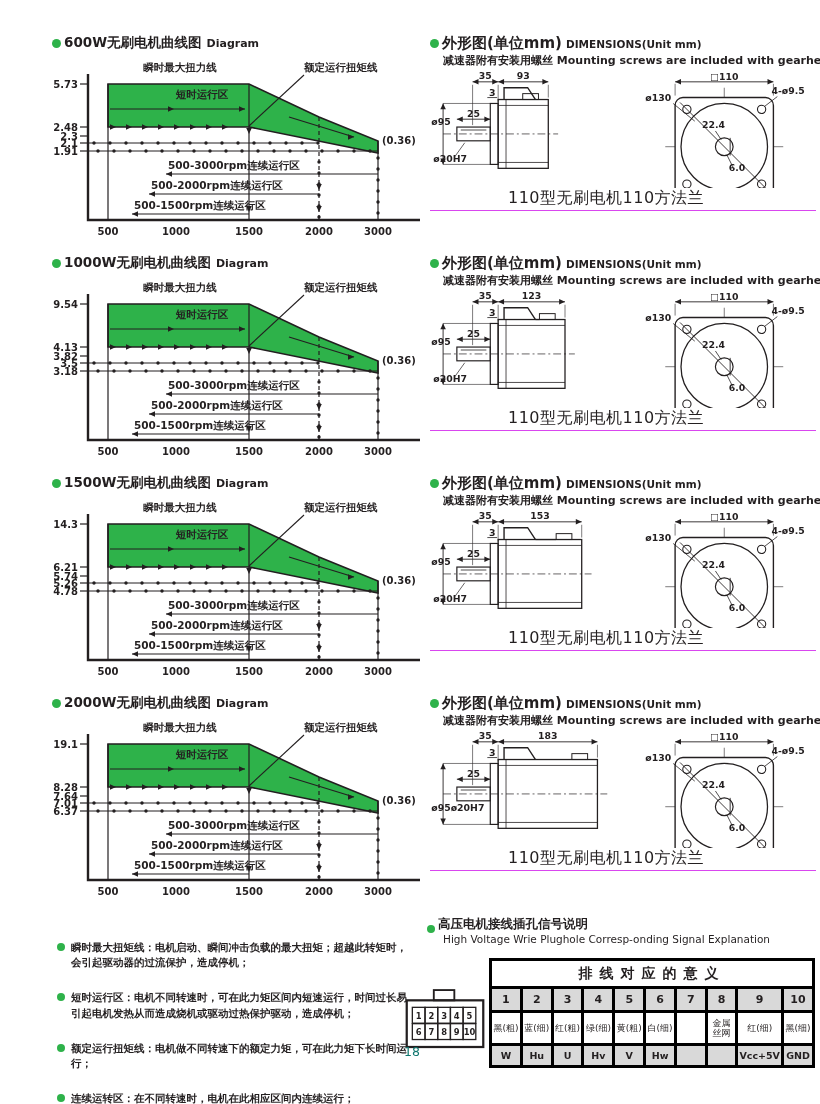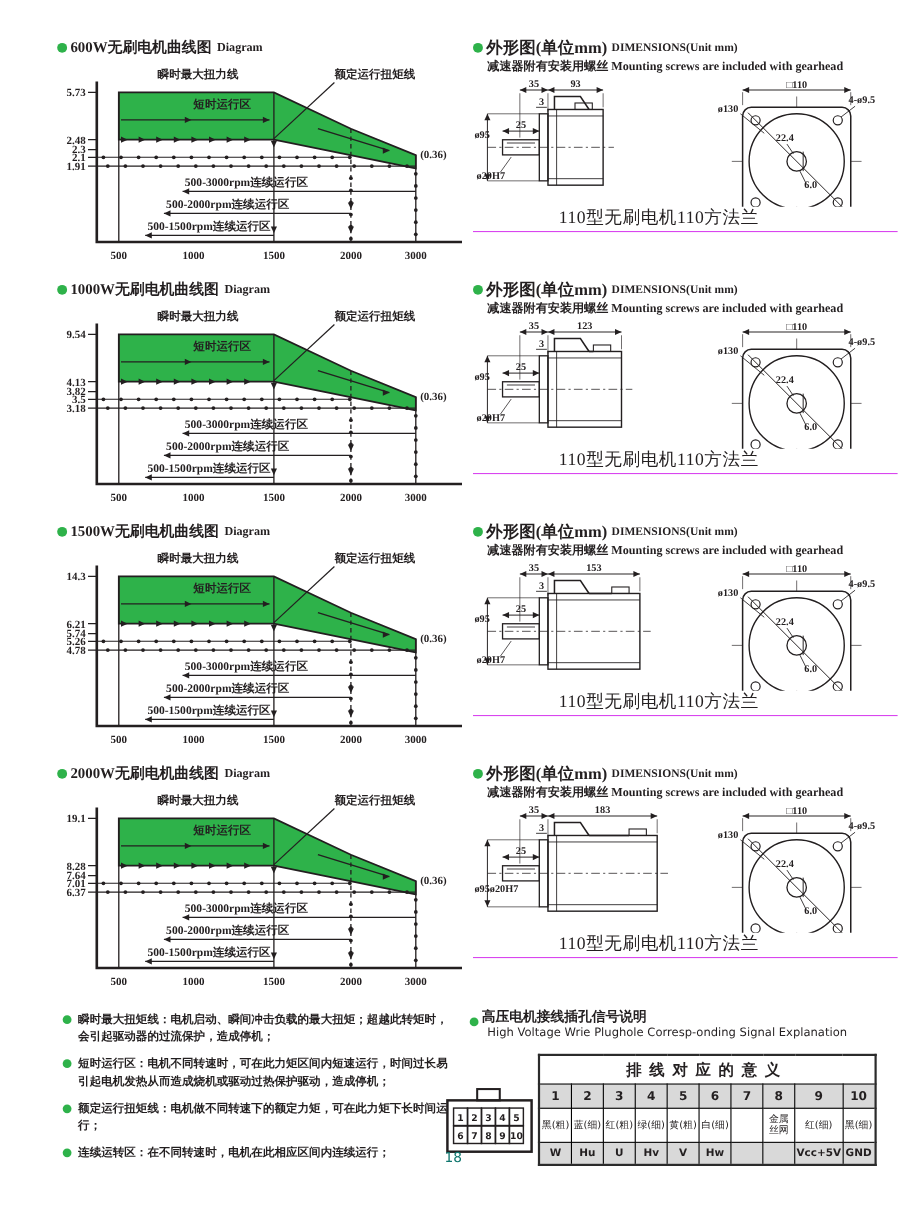--- a/index.html
+++ b/index.html
@@ -1,45 +1,45 @@
 <!DOCTYPE html>
 <html><head>
 <meta charset="utf-8">
 <style>
   html,body{margin:0;padding:0;background:#ffffff;}
   body{width:820px;height:1104px;font-family:"DejaVu Sans","Liberation Sans",sans-serif;color:#231f20;position:relative;overflow:hidden;}
   .page{position:relative;width:820px;height:1104px;padding-top:34px;box-sizing:border-box;}
-  .section-row{display:flex;height:220px;font-family:Liberation Serif, serif;}
+  .section-row{display:flex;height:220px;}
   .chart-col{width:372px;margin-left:52px;flex:0 0 auto;}
   .dim-col{flex:0 0 auto;width:386px;margin-left:6px;border-bottom:1px solid #d946ef;height:176px;}
   .sec-title{display:flex;align-items:center;font-weight:bold;font-size:13.5px;white-space:nowrap;}
   .bullet{width:9px;height:9px;border-radius:50%;background:#2eb24a;display:inline-block;margin-right:3px;flex:0 0 auto;}
   .t-en{font-size:11px;margin-left:5px;}
   .dim-title .d-zh{font-size:15px;}
   .dim-title .d-en{font-size:10.5px;margin-left:4px;}
   .dim-sub{font-size:11px;font-weight:bold;margin:0 0 0 13px;white-space:nowrap;}
   .dim-sub .d-en2{font-weight:bold;}
   .curve-chart{margin-top:2px;display:block;}
   .dim-svg{display:block;margin-top:4px;}
   .dim-caption{font-size:16px;margin:0 0 0 78px;letter-spacing:.5px;}
   svg text{fill:#231f20;}
   .tk{font-size:10px;font-weight:bold;}
   .zl{font-size:10.5px;font-weight:bold;}
   .dk{font-size:9.5px;font-weight:bold;}
   .ck{font-size:9px;font-weight:bold;}
   .bottom{position:relative;height:190px;}
   .notes{position:absolute;left:57px;top:6px;width:352px;}
-  .note-item{display:flex;gap:6px;margin-bottom:10px;font-size:10.5px;font-weight:600;line-height:1.45;}
+  .note-item{display:flex;gap:6px;margin-bottom:10px;font-size:10.5px;font-weight:600;line-height:1.45;margin-top:20px;}
   .note-bullet{flex:0 0 auto;width:8px;height:8px;border-radius:50%;background:#2eb24a;margin-top:3px;}
   .wiring{position:absolute;left:427px;top:2px;width:388px;}
   .wiring-title{display:flex;align-items:flex-end;font-size:12.5px;font-weight:bold;}
   .wiring-title .bullet{width:8px;height:8px;}
   .wiring-sub{font-size:10.5px;font-weight:normal;margin-left:16px;}
   .wire-table{border-collapse:collapse;margin:13px 0 0 62px;border:2px solid #2b2b2b;}
-  .wire-table td{border:1px solid #000000;text-align:center;vertical-align:middle;}
+  .wire-table td{border:3px solid #000000;text-align:center;vertical-align:middle;}
   .tbl-title td{font-size:14px;font-weight:bold;letter-spacing:7px;height:23px;background:#fff;}
   .num-row td{background:#d9d9d9;font-size:11px;font-weight:bold;height:19px;width:26px;}
   .color-row td{font-size:9px;height:30px;background:#fff;padding:0 1px;line-height:1.15;}
   .sig-row td{background:#d9d9d9;font-size:9.5px;font-weight:bold;height:17px;}
   .connector{position:absolute;left:403px;top:74px;}
   .page-num{position:absolute;left:404px;top:1044px;font-size:12.5px;color:#0f766e;}
 </style>
 </head>
 <body>
 

